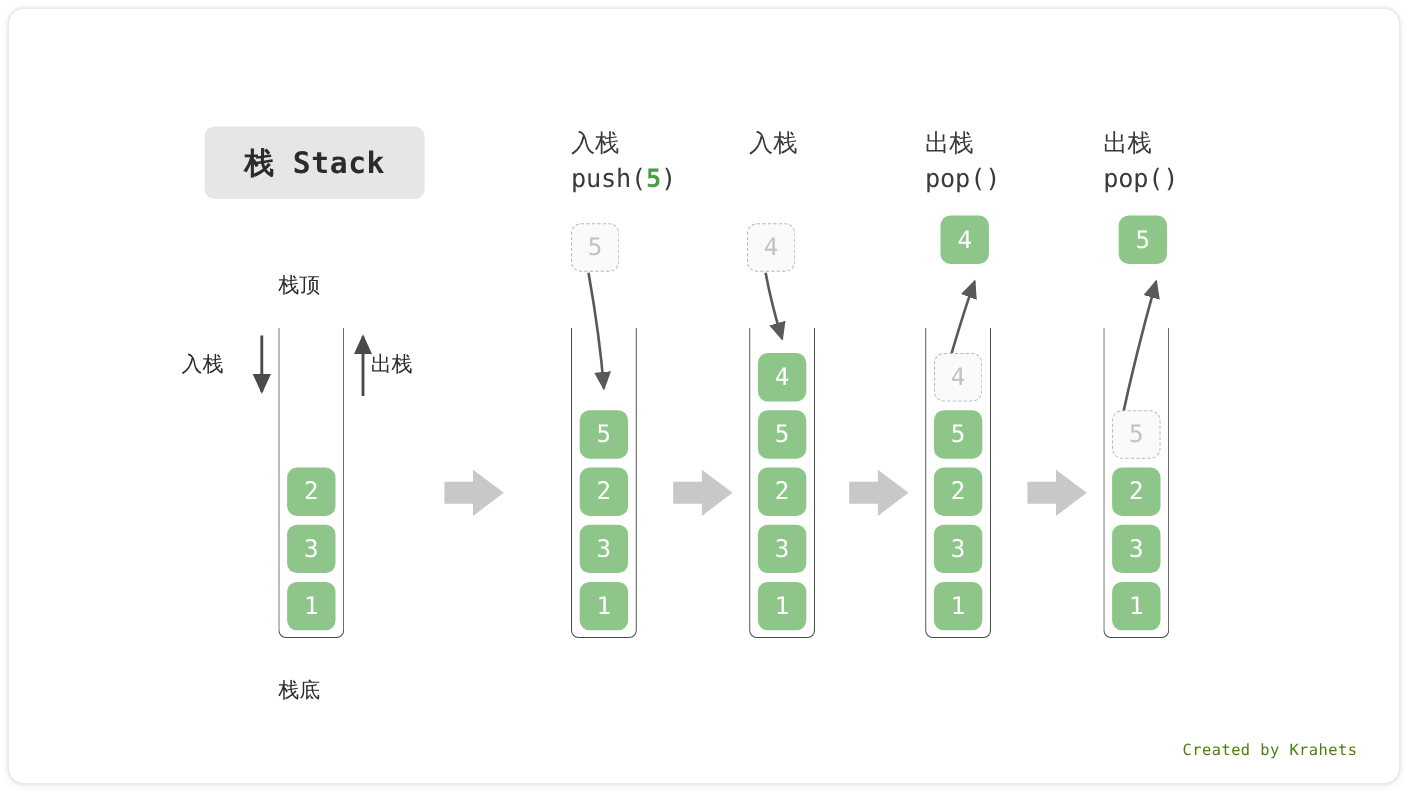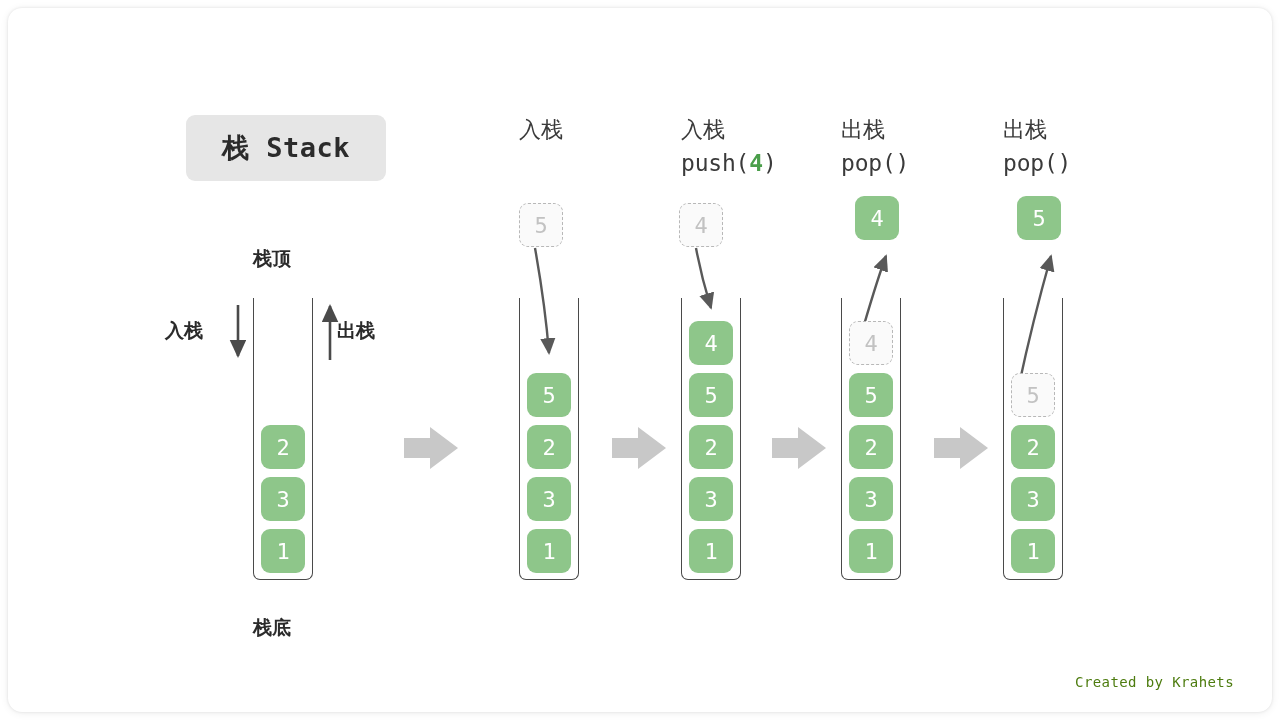--- a/index.html
+++ b/index.html
@@ -108,21 +108,21 @@
   .cell.ghost {
     background: #fafafa;
     color: #c2c2c2;
     border: 1.6px dashed #b8b8b8;
   }
 
   
   .side-label {
     position: absolute;
     font-size: 19px;
-    font-weight: bold;
+    font-weight: normal;
     color: #2b2b2b;
     font-family: "Liberation Sans", "DejaVu Sans", sans-serif;
     white-space: nowrap;
   }
 
   
   #footer {
     position: absolute;
     right: 38px;
     bottom: 22px;
@@ -202,31 +202,31 @@
   <div class="side-label" style="left:157px; top:310px;">入栈</div>
   <div class="side-label" style="left:329px; top:310px;">出栈</div>
 
   <div class="tube" style="left:245px; top:290px; height:282px;"></div>
   <div class="cell solid" style="left:253px; top:417px;">2</div>
   <div class="cell solid" style="left:253px; top:469px;">3</div>
   <div class="cell solid" style="left:253px; top:521px;">1</div>
 
   <div class="col-header" style="left:511px; top:105px;">
     <span class="cn">入栈</span>
+    <span class="code"><span>push(</span><span class="arg">5</span><span>)</span></span>
   </div>
   <div class="cell ghost" style="left:511px; top:195px;">5</div>
   <div class="tube" style="left:511px; top:290px; height:282px;"></div>
   <div class="cell solid" style="left:519px; top:365px;">5</div>
   <div class="cell solid" style="left:519px; top:417px;">2</div>
   <div class="cell solid" style="left:519px; top:469px;">3</div>
   <div class="cell solid" style="left:519px; top:521px;">1</div>
 
   <div class="col-header" style="left:673px; top:105px;">
     <span class="cn">入栈</span>
-    <span class="code"><span>push(</span><span class="arg">4</span><span>)</span></span>
   </div>
   <div class="cell ghost" style="left:671px; top:195px;">4</div>
   <div class="tube" style="left:673px; top:290px; height:282px;"></div>
   <div class="cell solid" style="left:681px; top:313px;">4</div>
   <div class="cell solid" style="left:681px; top:365px;">5</div>
   <div class="cell solid" style="left:681px; top:417px;">2</div>
   <div class="cell solid" style="left:681px; top:469px;">3</div>
   <div class="cell solid" style="left:681px; top:521px;">1</div>
 
   <div class="col-header" style="left:833px; top:105px;">

